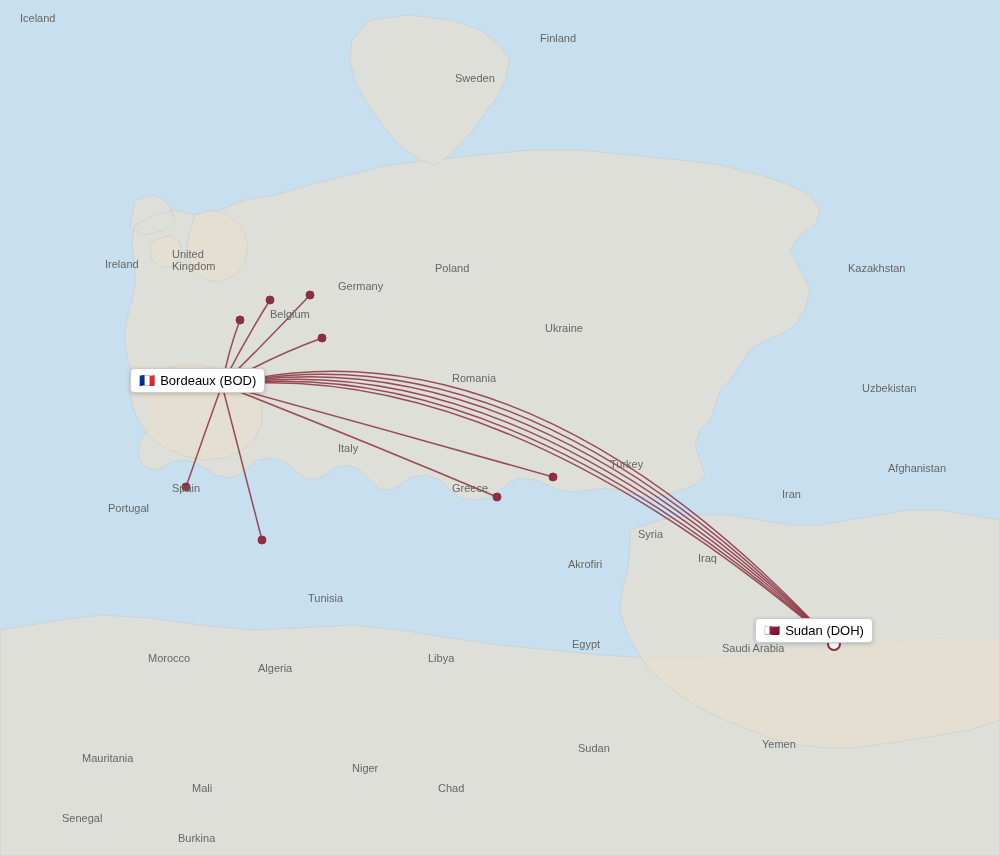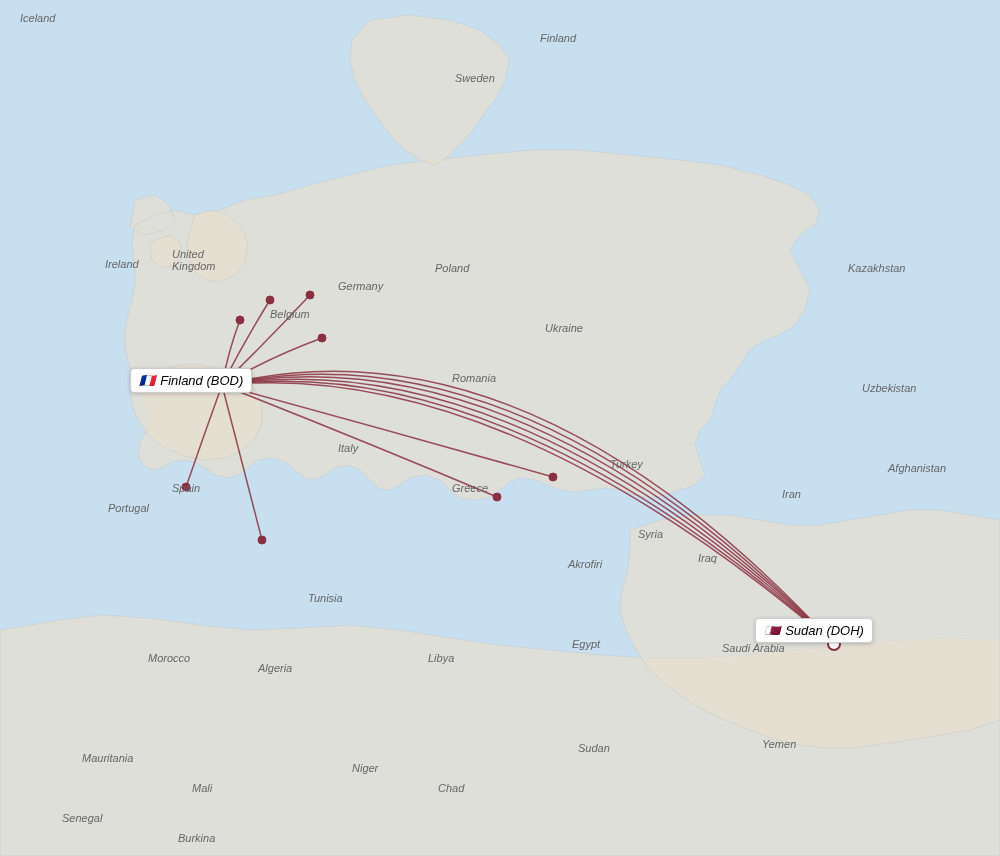--- a/index.html
+++ b/index.html
@@ -3,21 +3,20 @@
   <meta charset="utf-8">
   <style>
     * { margin: 0; padding: 0; box-sizing: border-box; }
     body { width: 1000px; height: 856px; overflow: hidden; font-family: Arial, sans-serif; }
     
     #map-container {
       width: 892px;
       height: 856px;
       position: relative;
       background: #737373;
-      font-style: italic;
     }
 
     
     #map-svg {
       position: absolute;
       top: 0; left: 0;
       width: 1000px;
       height: 856px;
     }
 
@@ -138,21 +137,21 @@
     <text x="62" y="822" font-family="Arial" font-size="11" fill="#666">Senegal</text>
     <text x="192" y="792" font-family="Arial" font-size="11" fill="#666">Mali</text>
     <text x="352" y="772" font-family="Arial" font-size="11" fill="#666">Niger</text>
     <text x="438" y="792" font-family="Arial" font-size="11" fill="#666">Chad</text>
     <text x="578" y="752" font-family="Arial" font-size="11" fill="#666">Sudan</text>
     <text x="178" y="842" font-family="Arial" font-size="11" fill="#666">Burkina</text>
   </svg>
 
   <div class="airport-label" style="left: 130px; top: 368px;">
     <span>🇫🇷</span>
-    <span>Finland (BOD)</span>
+    <span>Bordeaux (BOD)</span>
   </div>
 
   <div class="airport-label" style="left: 755px; top: 618px;">
     <span>🇶🇦</span>
     <span>Sudan (DOH)</span>
   </div>
 
 </div>
 
 </body></html>

